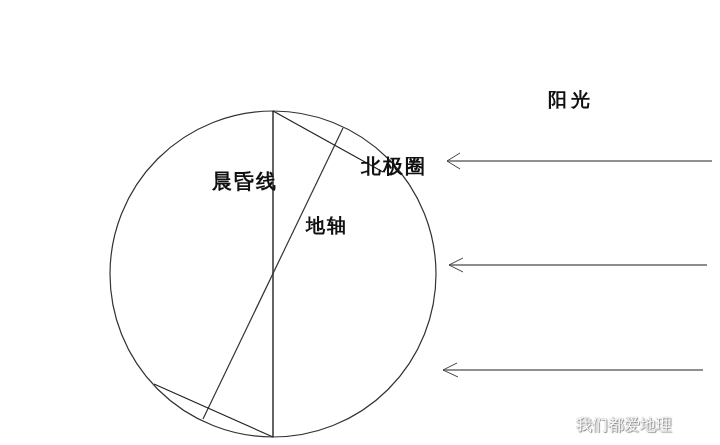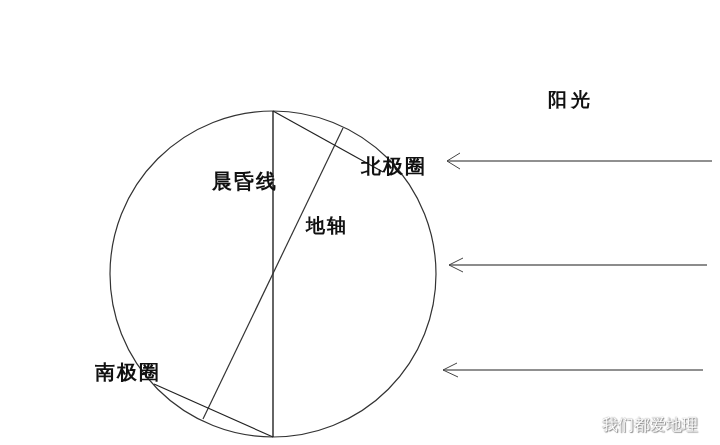--- a/index.html
+++ b/index.html
@@ -19,21 +19,21 @@
       white-space: nowrap;
       line-height: 1;
     }
     .lbl-sun { left: 548px; top: 90px; font-size: 19px; letter-spacing: 4px; }
     .lbl-arctic { left: 361px; top: 156px; font-size: 20px; letter-spacing: 2px; }
     .lbl-terminator { left: 212px; top: 171px; font-size: 20px; letter-spacing: 2px; }
     .lbl-axis { left: 306px; top: 218px; font-size: 19px; letter-spacing: 2px; font-family: Liberation Mono, monospace; }
     .lbl-antarctic { left: 95px; top: 362px; font-size: 20px; letter-spacing: 2px; }
     .watermark {
       position: absolute;
-      left: 602px;
+      left: 576px;
       top: 415px;
       font-family: "DejaVu Sans", "Liberation Sans", sans-serif;
       font-size: 16px;
       color: #ffffff;
       text-shadow: 0 0 1px #777, 1px 1px 1px #888;
       white-space: nowrap;
     }
   </style>
 </head>
 <body>
@@ -62,15 +62,14 @@
     <g>
       <line x1="703" y1="370" x2="443" y2="370" stroke="#222" stroke-width="1.2"></line>
       <polyline points="457,363 443,370 458,377" fill="none" stroke="#444" stroke-width="1"></polyline>
     </g>
   </svg>
 
   <div class="label lbl-sun">阳光</div>
   <div class="label lbl-arctic">北极圈</div>
   <div class="label lbl-terminator">晨昏线</div>
   <div class="label lbl-axis">地轴</div>
-  <div class="label lbl-antarctic">南极圈</div>
   <div class="watermark">我们都爱地理</div>
 </div>
 
 </body></html>

